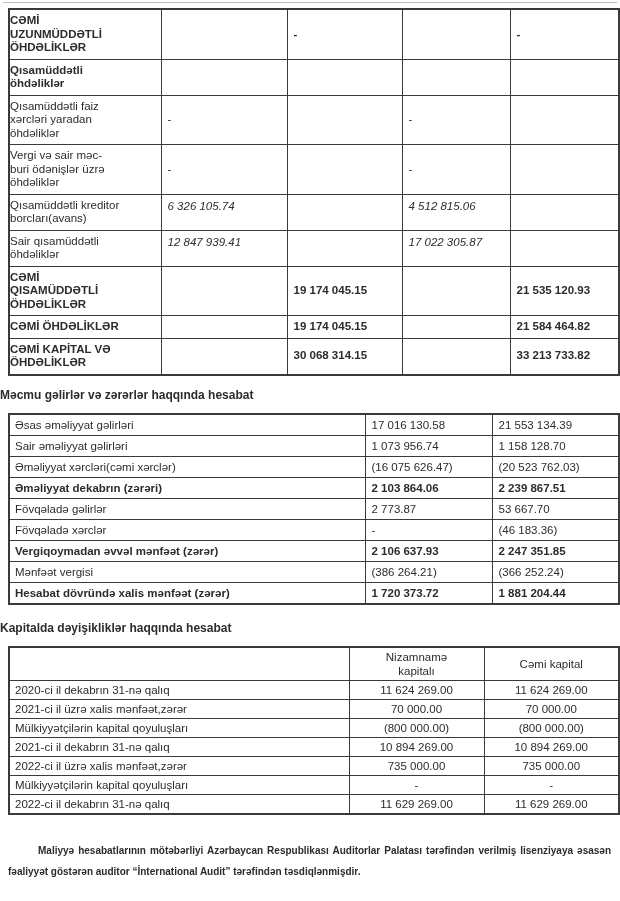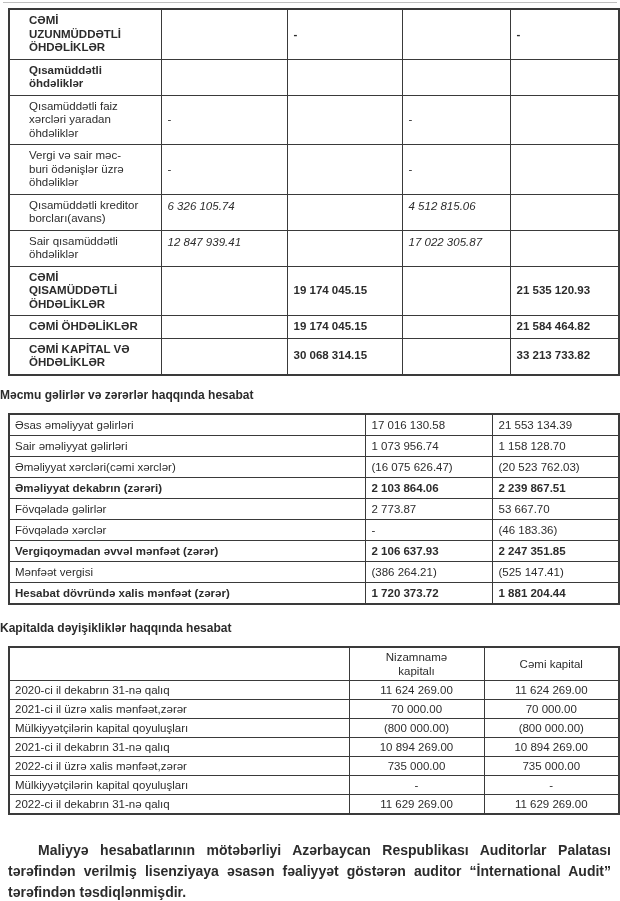--- a/index.html
+++ b/index.html
@@ -25,21 +25,21 @@
   td,th{
     border:1px solid #3a3a3a;
     font-size:11.5px;
     line-height:13.5px;
     vertical-align:middle;
     overflow:hidden;
   }
   
   #balance-table{margin-top:8px;}
   #balance-table td.lbl{
-    padding:4px 6px 4px 19px;
+    padding:4px 6px 4px 0;
     white-space:pre-line;
   }
   #balance-table td.val{padding:3px 4px 3px 6px;}
   #balance-table tr.b{font-weight:bold;}
   #balance-table tr.vtop td.val{vertical-align:top;padding-top:5px;font-style:italic;}
   
   #income-table{margin-top:10px;}
   #income-table td{line-height:14px;}
   #income-table td.lbl{padding:3px 4px 3px 5px;}
   #income-table td.val{padding:3px 4px 3px 6px;}
@@ -63,21 +63,21 @@
     font-size:12px;
     line-height:15px;
     margin:0;
   }
   #income-title{margin-top:12px;}
   #equity-title{margin-top:16px;}
   
   .footer-note{
     margin:25px 9px 0 8px;
     font-weight:bold;
-    font-size:14px;
+    font-size:10px;
     line-height:21px;
     text-align:justify;
     text-align-last:left;
     text-indent:30px;
   }
 </style>
 </head>
 <body>
 
 <div class="page">
@@ -211,21 +211,21 @@
           <td class="val">(46 183.36)</td>
         </tr>
         <tr class="b">
           <td class="lbl">Vergiqoymadan əvvəl mənfəət (zərər)</td>
           <td class="val">2 106 637.93</td>
           <td class="val">2 247 351.85</td>
         </tr>
         <tr>
           <td class="lbl">Mənfəət vergisi</td>
           <td class="val">(386 264.21)</td>
-          <td class="val">(525 147.41)</td>
+          <td class="val">(366 252.24)</td>
         </tr>
         <tr class="b">
           <td class="lbl">Hesabat dövründə xalis mənfəət (zərər)</td>
           <td class="val">1 720 373.72</td>
           <td class="val">1 881 204.44</td>
         </tr>
       </tbody>
   </table>
 
   <p class="section-title" id="equity-title">Kapitalda dəyişikliklər haqqında hesabat</p>

